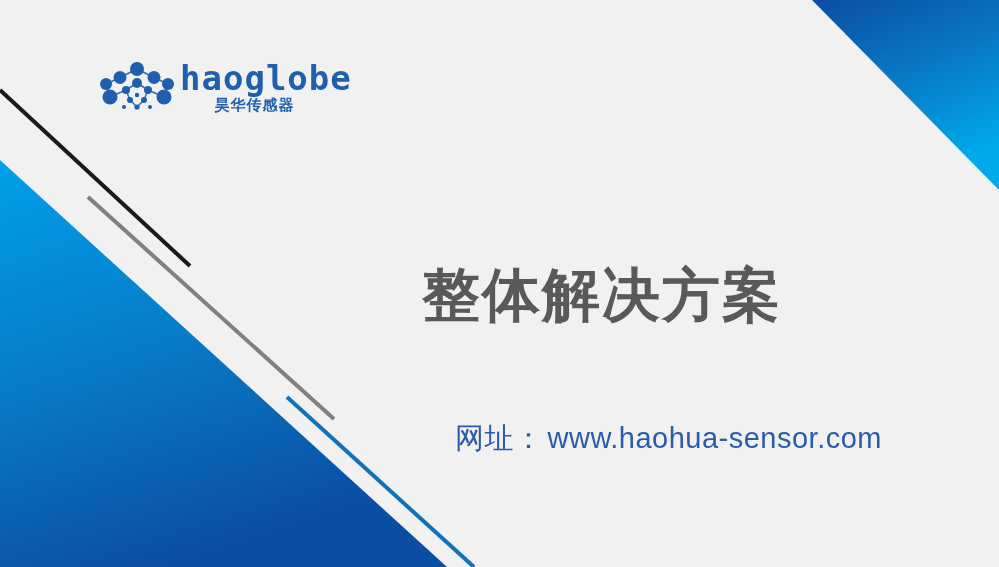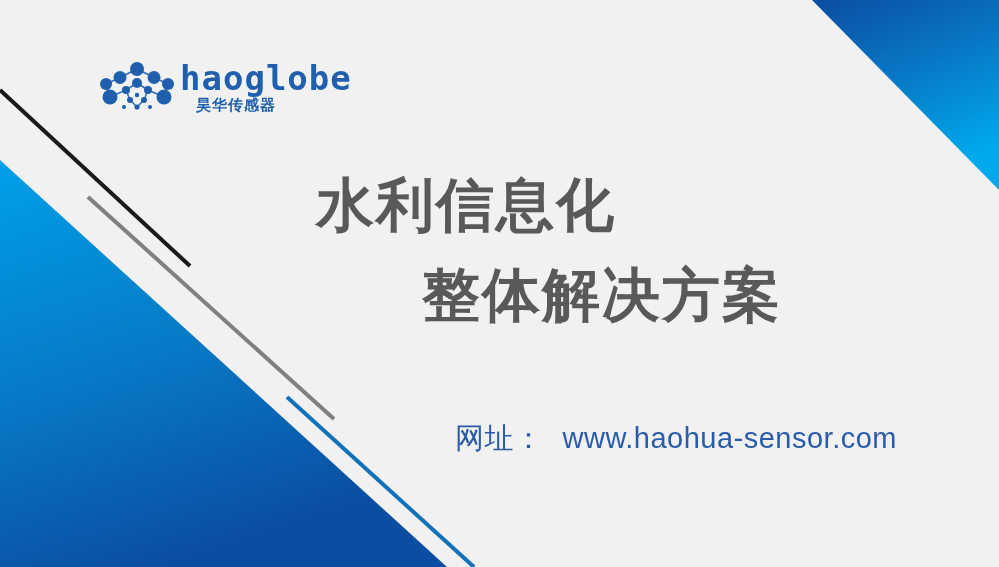--- a/index.html
+++ b/index.html
@@ -46,21 +46,21 @@
     letter-spacing: 1px;
     color: #1f5fad;
     line-height: 1;
     font-family: "DejaVu Sans Mono", monospace;
   }
   #logo-subtext {
     position: absolute;
     left: 98px;
     top: 39px;
     width: 117px;
-    text-align: left;
+    text-align: center;
     font-size: 15px;
     font-weight: bold;
     letter-spacing: 1px;
     color: #1f5fad;
     line-height: 1;
   }
 
   
   .title-line {
     position: absolute;
@@ -81,21 +81,21 @@
     top: 421px;
     font-size: 29px;
     color: #2a5caa;
     letter-spacing: 0.5px;
     white-space: nowrap;
     line-height: 1.2;
   }
   #website-label { font-family: Liberation Mono, monospace; }
   #website-url {
     font-family: "Liberation Sans", sans-serif;
-    margin-left: 19px;
+    margin-left: 4px;
   }
 </style>
 </head>
 <body>
 
 <div id="slide">
 
   <svg id="bg-svg" viewBox="0 0 999 567" preserveAspectRatio="none">
     <defs>
       <linearGradient id="grad-left" x1="0" y1="0" x2="0.35" y2="1">
@@ -155,20 +155,19 @@
         <line x1="32" y1="38" x2="39" y2="45"></line>
         <line x1="46" y1="38" x2="39" y2="45"></line>
         <line x1="8" y1="22" x2="12" y2="35"></line>
         <line x1="70" y1="22" x2="66" y2="35"></line>
       </g>
     </svg>
     <div id="logo-wordmark">haoglobe</div>
     <div id="logo-subtext">昊华传感器</div>
   </div>
 
-  <div class="title-line" id="title-line-1">水利信息化</div>
   <div class="title-line" id="title-line-2">整体解决方案</div>
 
   <div id="website-line">
     <span id="website-label">网址：</span><span id="website-url">www.haohua-sensor.com</span>
   </div>
 
 </div>
 
 </body></html>

